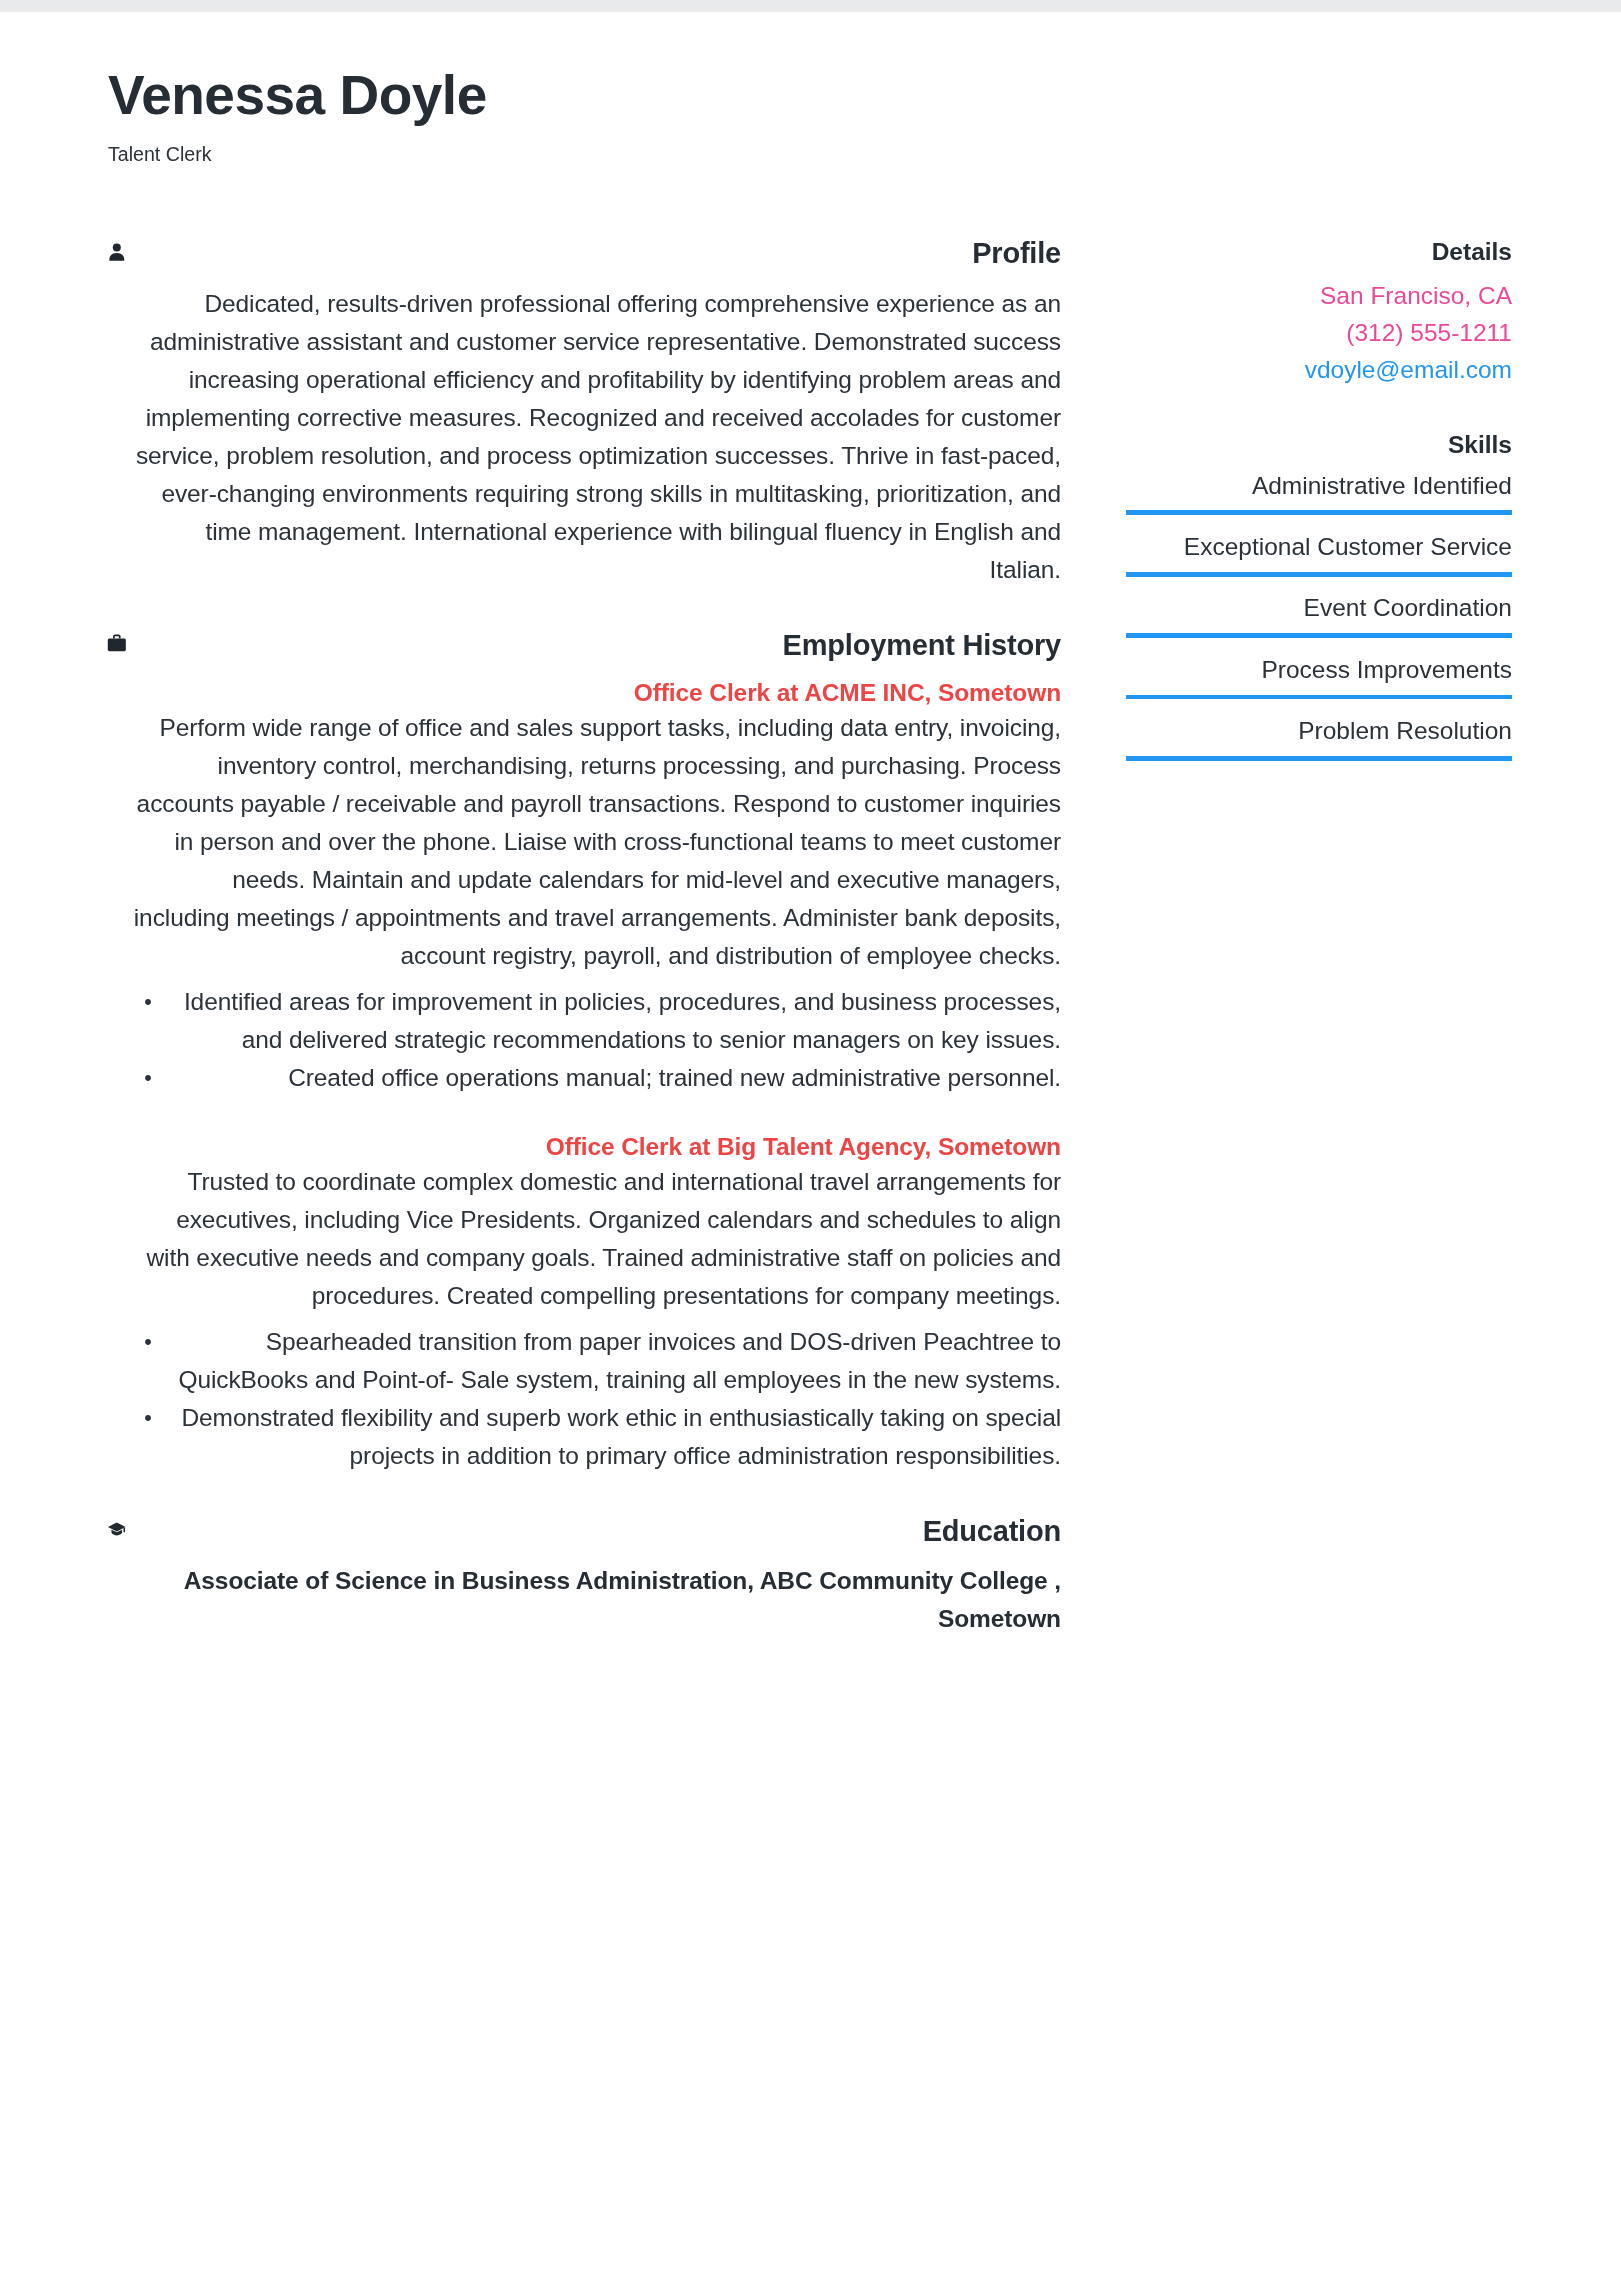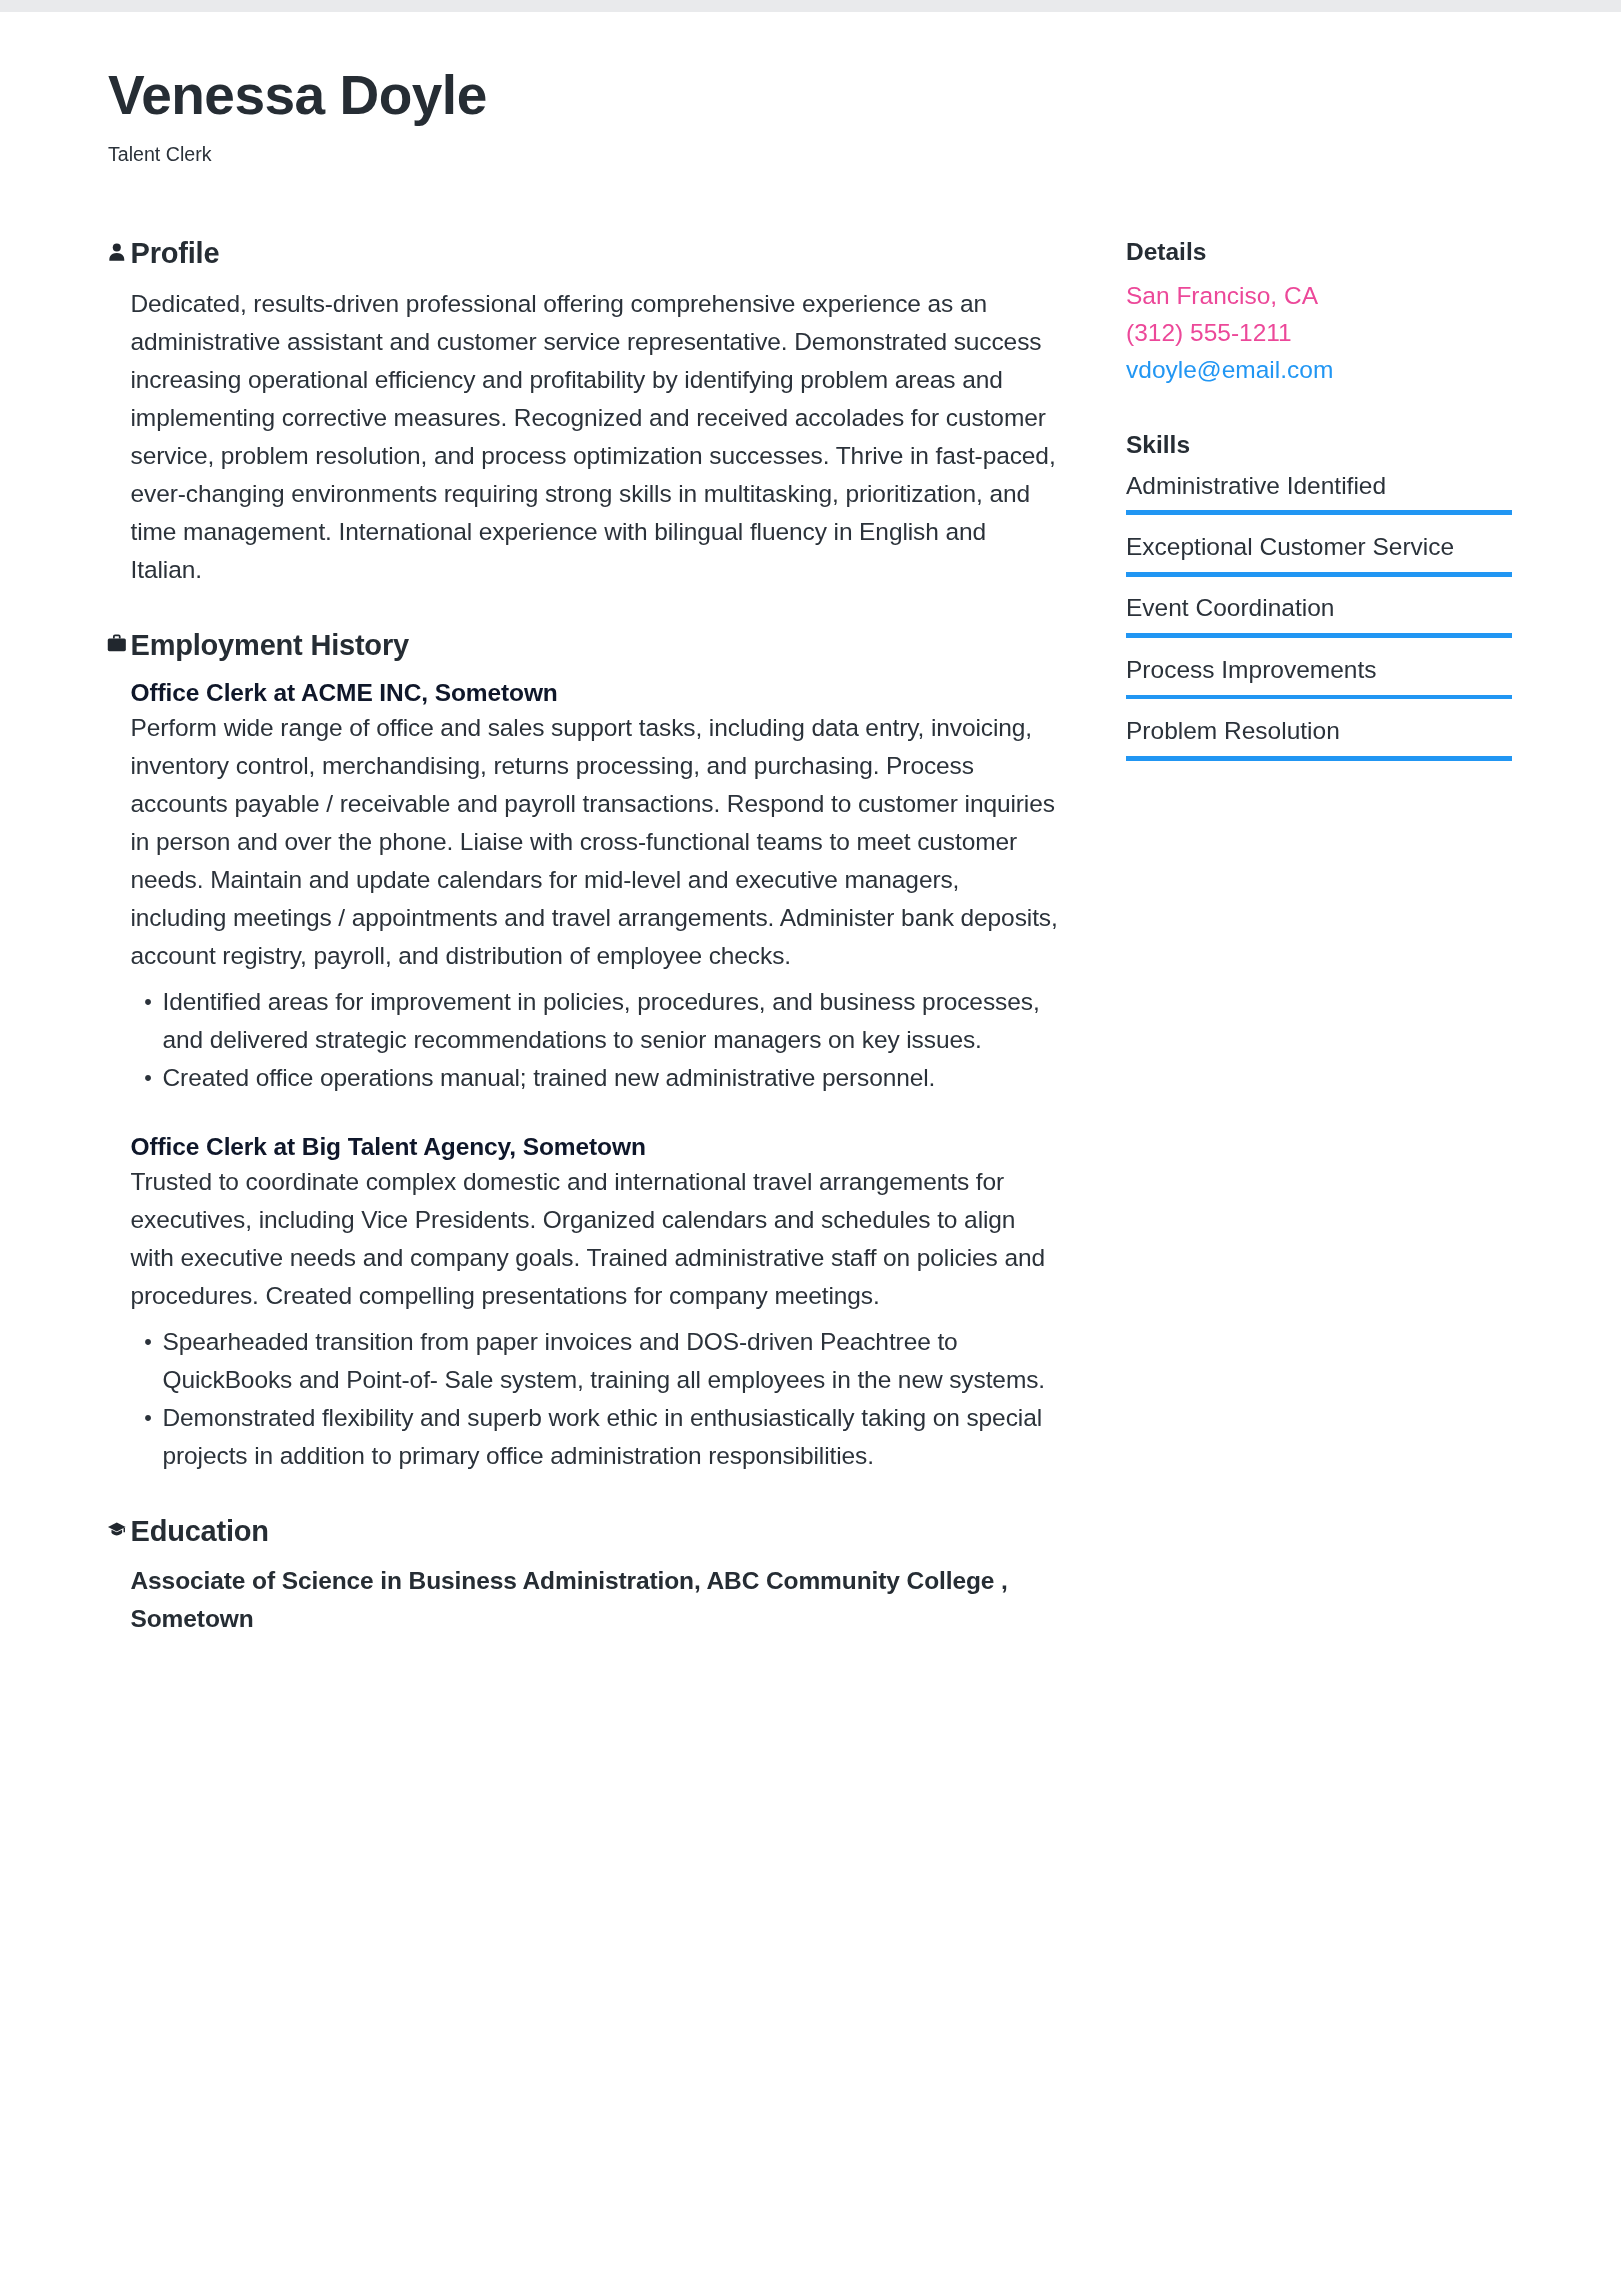--- a/index.html
+++ b/index.html
@@ -8,38 +8,38 @@
     box-sizing:border-box; padding:51px 110px 0 108px; overflow:hidden;
     font-family:"Liberation Sans", sans-serif; color:#2b323a;
     -webkit-font-smoothing:antialiased;
   }
   
   h1.name { margin:0; font-size:55px; line-height:1.18; font-weight:bold;
     color:#262d34; letter-spacing:-0.5px; }
   .role { margin-top:13.7px; font-size:19.6px; line-height:1.3; color:#2b323a; }
 
   
-  .columns { display:flex; margin-top:69px; }
+  .columns { display:flex; margin-top:69px;text-align:right; }
   .main { width:953px; flex:none; }
   .sidebar { width:386px; flex:none; margin-left:65px; }
 
   
   .section { position:relative; padding-left:22.5px; }
   .section + .section { margin-top:39px; }
   .sec-icon { position:absolute; left:-2px; top:5.9px; width:21.6px; height:21.6px; }
   .sec-icon svg { display:block; width:21.6px; height:21.6px; }
   h2.sec-title { margin:0 0 13.7px 0; font-size:29px; line-height:1.2;
     font-weight:bold; color:#262d34; letter-spacing:-0.2px; }
 
   .body { margin:0; font-size:24.5px; line-height:38px; letter-spacing:-0.1px; }
 
   .job { margin-top:5.9px; }
   .job + .job { margin-top:33px; }
   h3.job-title { margin:0; font-size:24.5px; line-height:33px; font-weight:bold;
-    color:#0f172a; letter-spacing:-0.1px; }
+    color:#ef4444; letter-spacing:-0.1px; }
   .date { margin:6.9px 0 10.8px 0; font-size:17.6px; line-height:21.6px; color:#8d97a3; }
 
   ul.bullets { list-style:none; margin:7.8px 0 0 0; padding:0; }
   ul.bullets li { position:relative; padding-left:32px; font-size:24.5px;
     line-height:38px; letter-spacing:-0.1px; }
   ul.bullets li::before { content:"\2022"; position:absolute; left:13.7px; top:0;
     font-size:21.6px; color:#2b323a; }
 
   h3.degree { margin:5.9px 0 0 0; font-size:24.5px; line-height:38px;
     font-weight:bold; color:#262d34; letter-spacing:-0.1px; }

